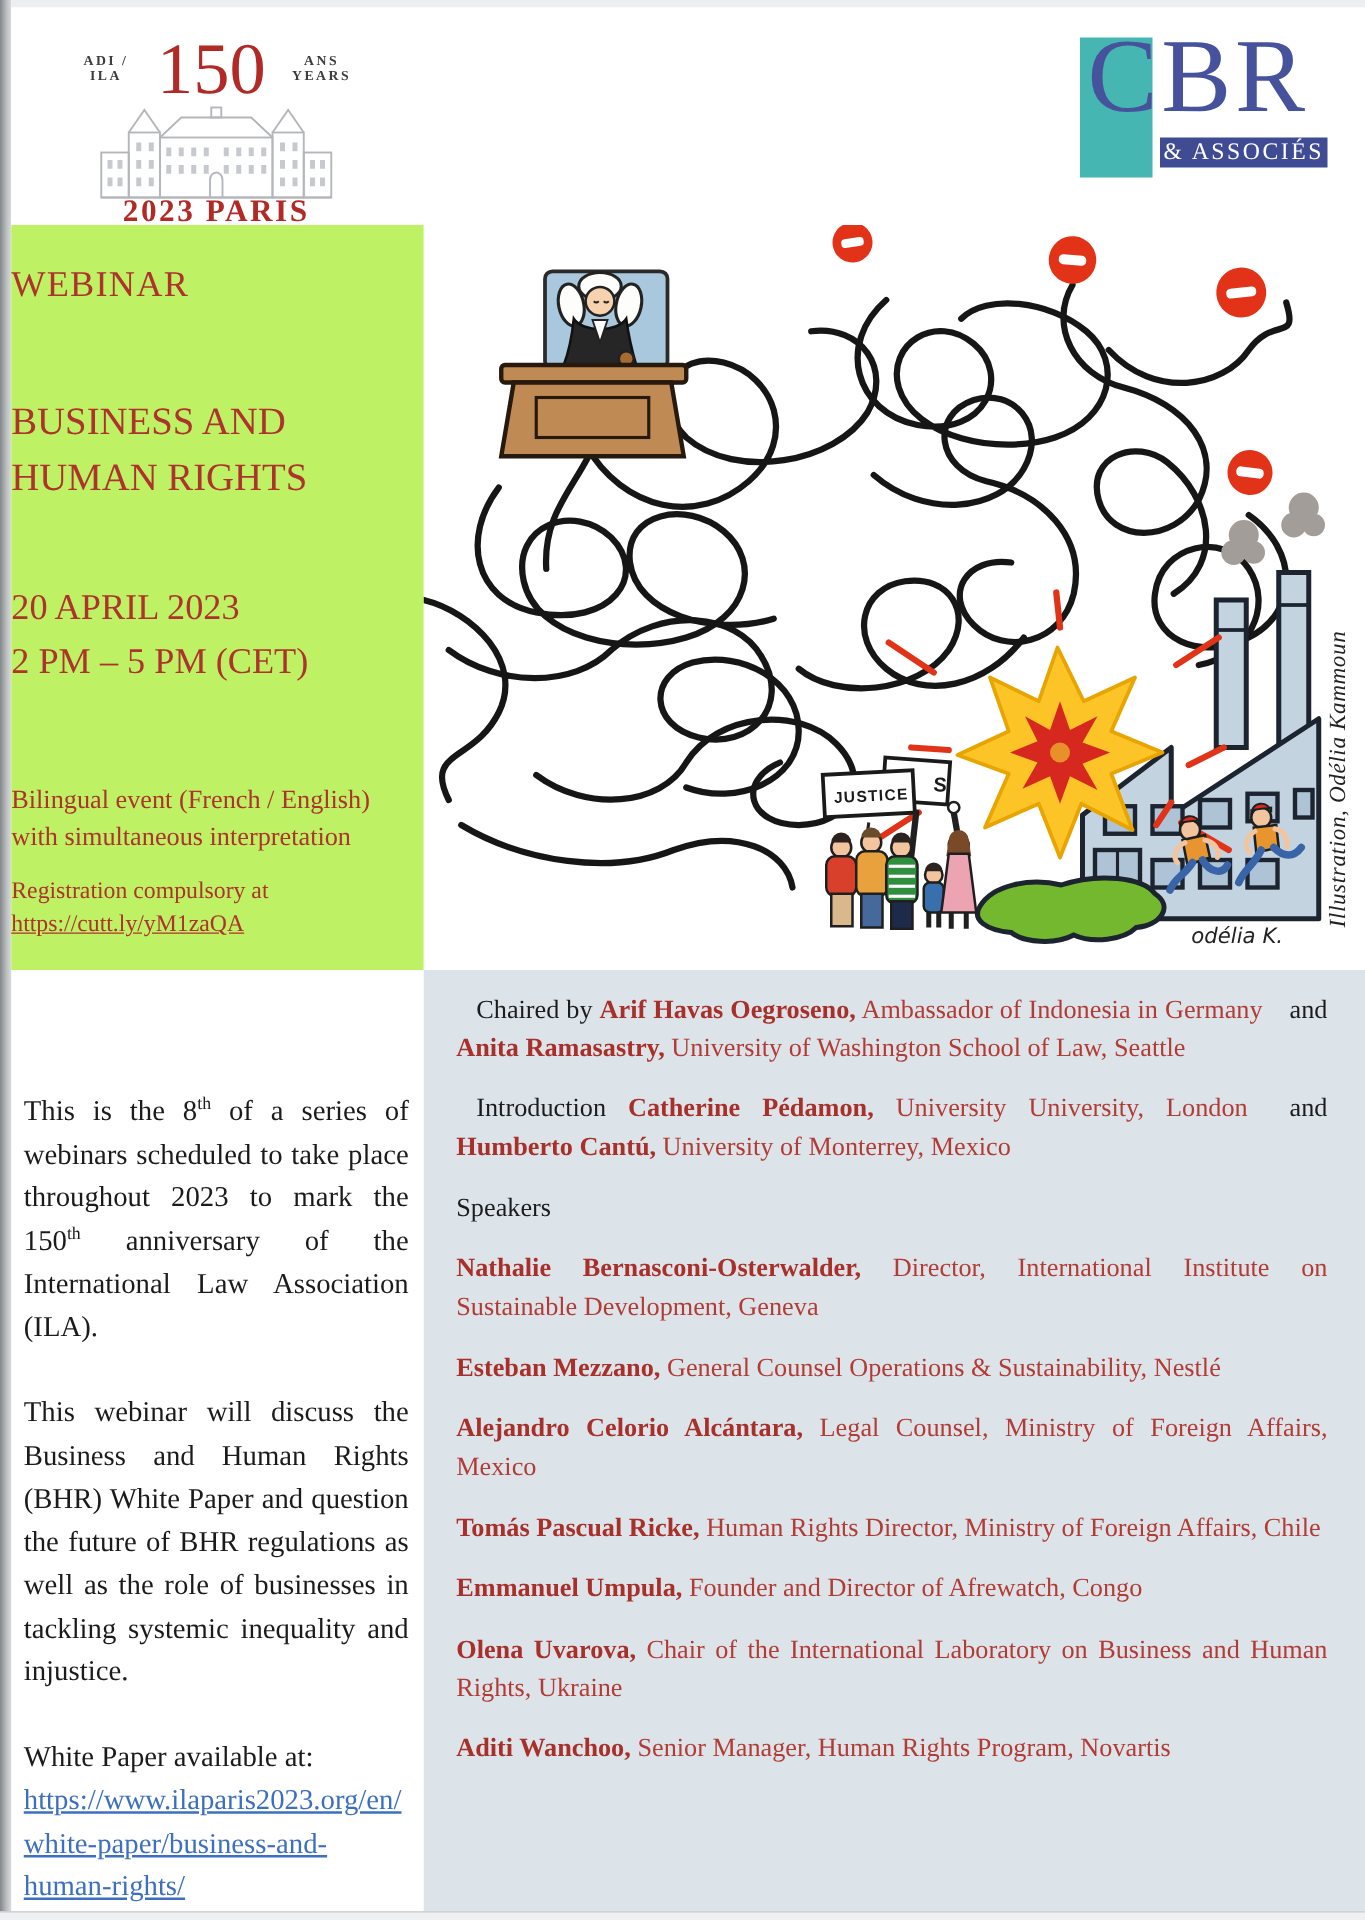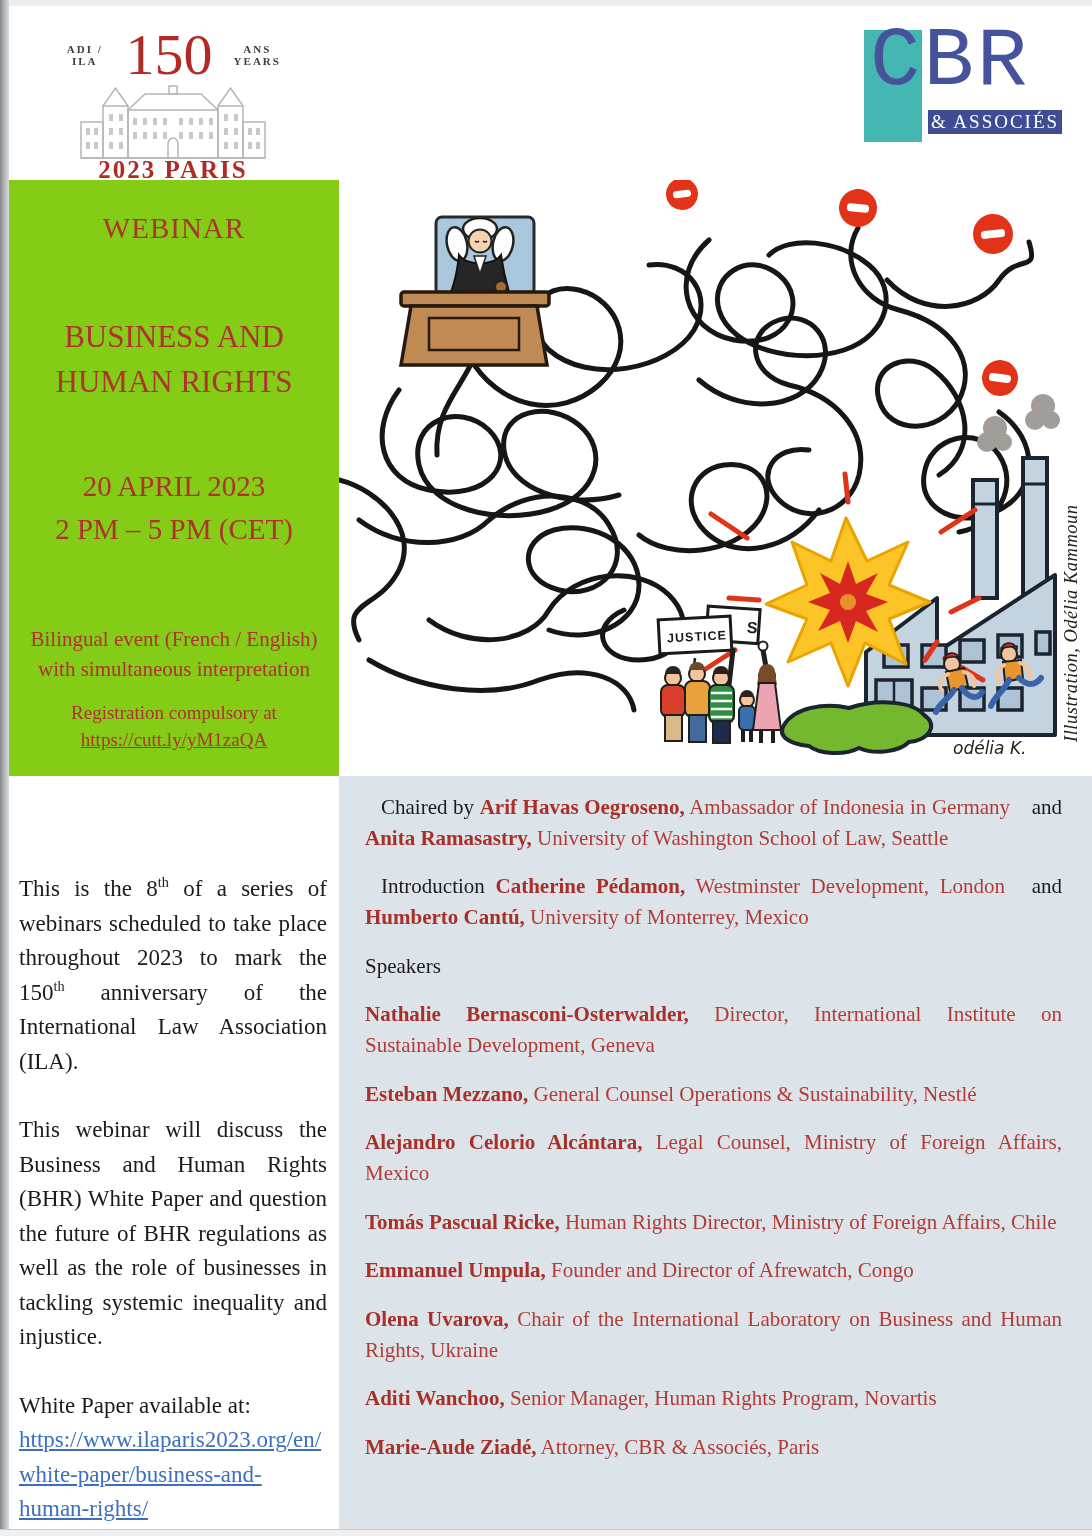--- a/index.html
+++ b/index.html
@@ -17,28 +17,28 @@
   .ila-logo{position:absolute;left:56px;top:20px;width:216px;text-align:center;}
   .ila-row{display:flex;align-items:center;justify-content:flex-start;gap:21px;}
   .ila-small{font-size:11px;letter-spacing:2px;color:#3d3d3f;font-weight:bold;}
   .ila-150{font-size:58px;line-height:1;color:#b22a26;font-weight:400;}
   .ila-building{display:block;margin:-4px auto 0;}
   .ila-paris{font-size:25px;letter-spacing:2px;color:#b22a26;font-weight:700;margin-top:-4px;}
 
   .cbr-logo{position:absolute;right:30px;top:20px;width:198px;height:122px;}
   .cbr-teal{position:absolute;left:0;top:4px;width:58px;height:112px;background:#45b6b1;}
   .cbr-name{position:absolute;left:6px;top:-14px;font-size:84px;line-height:1.18;
-            color:#46539c;letter-spacing:3px;font-family:Liberation Mono, monospace;}
+            color:#46539c;letter-spacing:3px;}
   .cbr-sub{position:absolute;left:64px;top:84px;width:134px;height:24px;background:#3f4c94;
            color:#ffffff;font-size:19px;letter-spacing:2px;display:flex;align-items:center;
            justify-content:center;}
 
   
-  .sidebar{position:absolute;left:9px;top:180px;width:330px;height:596px;background:#84cc16;
-           color:#ad332c;text-align:center;}
+  .sidebar{position:absolute;left:9px;top:180px;width:330px;height:596px;background:#bef264;
+           color:#ad332c;}
   .sb-webinar{margin-top:32px;font-size:29px;letter-spacing:1px;}
   .sb-title{margin-top:70px;font-size:31px;line-height:1.45;}
   .sb-date{margin-top:60px;font-size:29px;line-height:1.5;}
   .sb-bilingual{margin-top:72px;font-size:21px;line-height:1.45;}
   .sb-reg{margin-top:14px;font-size:19px;line-height:1.45;}
   .sb-link{color:#ad332c;text-decoration:underline;}
 
   
   .illustration{position:absolute;left:339px;top:180px;right:0;height:596px;background:#ffffff;}
   .illo-caption{position:absolute;right:10px;top:322px;height:240px;
@@ -356,27 +356,26 @@
       <span>White Paper available at:</span><br>
       <a href="#" class="about-link">https://www.ilaparis2023.org/en/white-paper/business-and-human-rights/</a>
     </p>
   </section>
 
   <section class="panel">
     <p>
       <span class="pk">Chaired by </span><span class="pn">Arif Havas Oegroseno,</span><span> Ambassador of Indonesia in Germany </span><span class="pk">and </span><span class="pn">Anita Ramasastry,</span><span> University of Washington School of Law, Seattle</span>
     </p>
     <p>
-      <span class="pk">Introduction </span><span class="pn">Catherine Pédamon,</span><span> Westminster Development, London </span><span class="pk">and </span><span class="pn">Humberto Cantú,</span><span> University of Monterrey, Mexico</span>
+      <span class="pk">Introduction </span><span class="pn">Catherine Pédamon,</span><span> University University, London </span><span class="pk">and </span><span class="pn">Humberto Cantú,</span><span> University of Monterrey, Mexico</span>
     </p>
     <p class="speakers-heading">Speakers</p>
     <p><span class="pn">Nathalie Bernasconi-Osterwalder,</span><span> Director, International Institute on Sustainable Development, Geneva</span></p>
     <p><span class="pn">Esteban Mezzano,</span><span> General Counsel Operations &amp; Sustainability, Nestlé</span></p>
     <p><span class="pn">Alejandro Celorio Alcántara,</span><span> Legal Counsel, Ministry of Foreign Affairs, Mexico</span></p>
     <p><span class="pn">Tomás Pascual Ricke,</span><span> Human Rights Director, Ministry of Foreign Affairs, Chile</span></p>
     <p><span class="pn">Emmanuel Umpula,</span><span> Founder and Director of Afrewatch, Congo</span></p>
     <p><span class="pn">Olena Uvarova,</span><span> Chair of the International Laboratory on Business and Human Rights, Ukraine</span></p>
     <p><span class="pn">Aditi Wanchoo,</span><span> Senior Manager, Human Rights Program, Novartis</span></p>
-    <p><span class="pn">Marie-Aude Ziadé,</span><span> Attorney, CBR &amp; Associés, Paris</span></p>
   </section>
 
   <div class="edge-bottom"></div>
 </div>
 
 </body></html>

